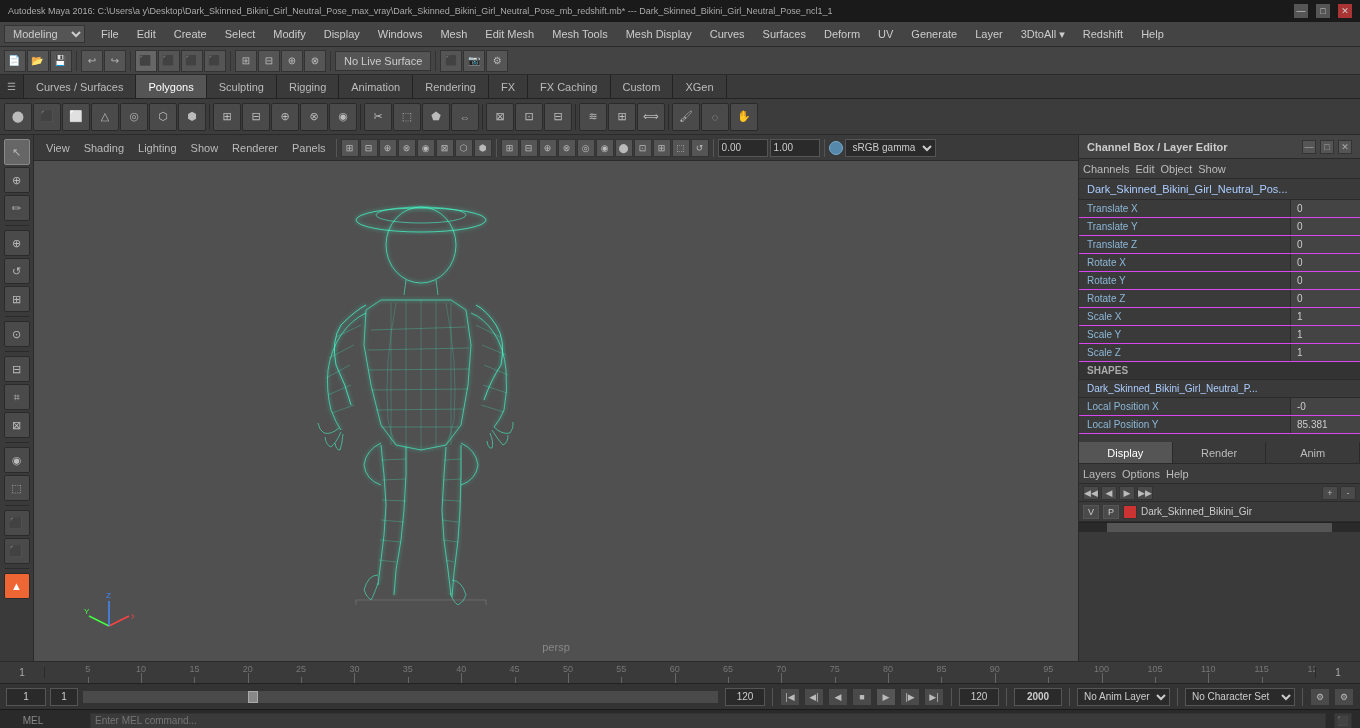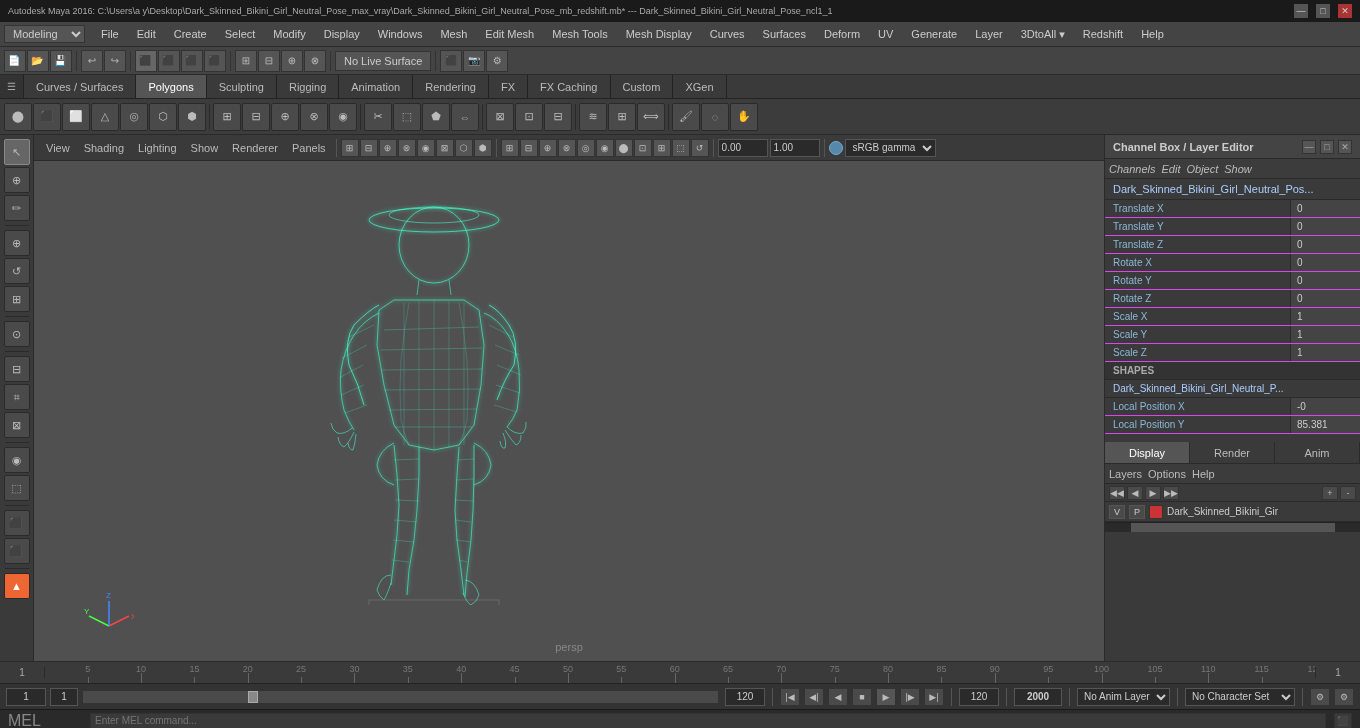--- a/index.html
+++ b/index.html
@@ -254,21 +254,21 @@
     #axis-indicator {
       position: absolute;
       bottom: 20px;
       left: 50px;
       width: 50px;
       height: 50px;
     }
 
     
     #right-panel {
-      width: 256px;
+      width: 282px;
       background: #3a3a3a;
       border-left: 1px solid #2a2a2a;
       display: flex;
       flex-direction: column;
     }
 
     
     #channel-header {
       height: 24px;
       background: #444;
@@ -296,21 +296,20 @@
 
     
     #channel-menu {
       height: 20px;
       background: #3c3c3c;
       display: flex;
       align-items: center;
       padding: 0 4px;
       gap: 6px;
       border-bottom: 1px solid #2a2a2a;
-      font-style: italic;
     }
     .ch-menu-item {
       font-size: 11px;
       color: #bbb;
       cursor: pointer;
     }
 
     
     #obj-name {
       padding: 4px 8px;
@@ -548,23 +547,24 @@
     #status-bar {
       height: 22px;
       background: #2a2a2a;
       display: flex;
       align-items: center;
       padding: 0 8px;
       gap: 8px;
       border-top: 1px solid #1a1a1a;
     }
     .status-mel {
-      font-size: 16px;
+      font-size: 10px;
       color: #888;
       width: 50px;
+      text-align: center;
     }
     .status-input {
       flex: 1;
       height: 16px;
       background: #3a3a3a;
       border: 1px solid #333;
       color: #ccc;
       font-size: 10px;
       padding: 0 4px;
       margin-left: 24px;

